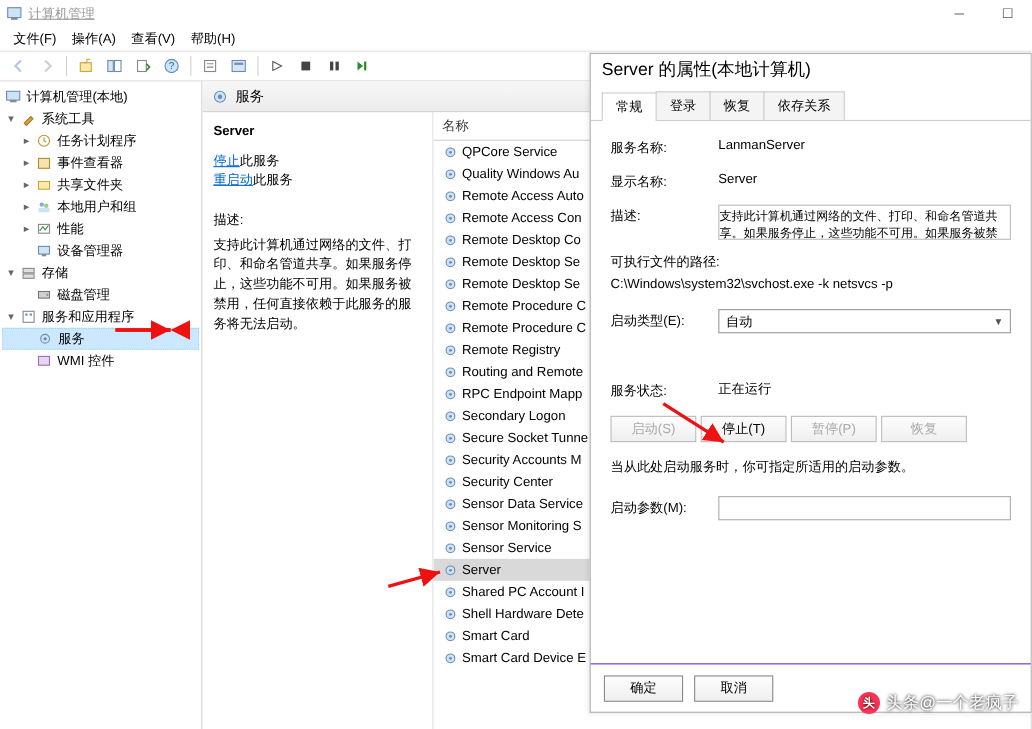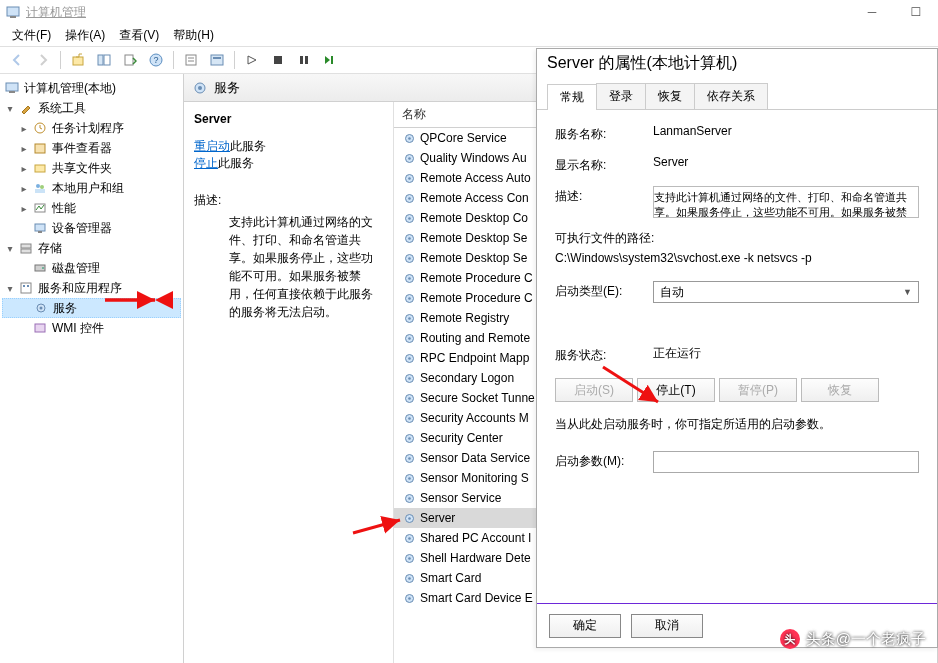--- a/index.html
+++ b/index.html
@@ -28,21 +28,21 @@
 .indent1 { padding-left: 16px; }
 .indent2 { padding-left: 30px; }
 
 .middle { flex: 1; display: flex; border-right: 1px solid #d0d0d0; overflow: hidden; }
 .svc-left { width: 210px; border-right: 1px solid #e0e0e0; display: flex; flex-direction: column; }
 .svc-header { height: 28px; background: linear-gradient(#f7f7f7,#ececec); border-bottom: 1px solid #d0d0d0; display: flex; align-items: center; padding: 0 8px; font-size: 13px; gap: 6px; }
 .svc-body { padding: 10px 10px; flex: 1; }
 .svc-selname { font-weight: bold; margin-bottom: 12px; }
 .svc-link { color: #0066cc; text-decoration: underline; margin-bottom: 2px; }
 .svc-desc-label { margin-top: 20px; margin-bottom: 4px; }
-.svc-desc { line-height: 1.5; margin-left: 35px; }
+.svc-desc { line-height: 1.5; }
 
 .svc-list-wrap { flex: 1; display: flex; flex-direction: column; overflow: hidden; }
 .colhdr { height: 26px; display: flex; align-items: center; border-bottom: 1px solid #d0d0d0; background: #fff; }
 .colhdr .cell { padding: 0 8px; color: #333; display: flex; align-items: center; justify-content: space-between; }
 .colhdr .sort { color: #888; font-size: 9px; }
 .svc-list { flex: 1; overflow-y: hidden; }
 .svc-row { height: 20px; display: flex; align-items: center; padding: 0 8px; gap: 4px; white-space: nowrap; }
 .svc-row.highlight { background: #d9d9d9; }
 .gear { width: 14px; height: 14px; display: inline-flex; align-items: center; justify-content: center; }
 
@@ -313,22 +313,22 @@
             <circle cx="8" cy="8" r="5" fill="#cfe3f7" stroke="#6a8db3"></circle>
             <circle cx="8" cy="8" r="2" fill="#6a8db3"></circle>
           </svg>
         </span>
       <span>服务</span>
     </div>
     <div style="display:flex; flex:1; overflow:hidden;">
       <div class="svc-left">
         <div class="svc-body">
           <div class="svc-selname">Server</div>
+          <div><span class="svc-link">停止</span><span>此服务</span></div>
           <div><span class="svc-link">重启动</span><span>此服务</span></div>
-          <div><span class="svc-link">停止</span><span>此服务</span></div>
           <div class="svc-desc-label">描述:</div>
           <div class="svc-desc">支持此计算机通过网络的文件、打印、和命名管道共享。如果服务停止，这些功能不可用。如果服务被禁用，任何直接依赖于此服务的服务将无法启动。</div>
         </div>
       </div>
       <div class="svc-list-wrap">
         <div class="colhdr">
           <div class="cell" style="flex:1">
               <span>名称</span>
               <span class="sort">▲</span>
             </div>

